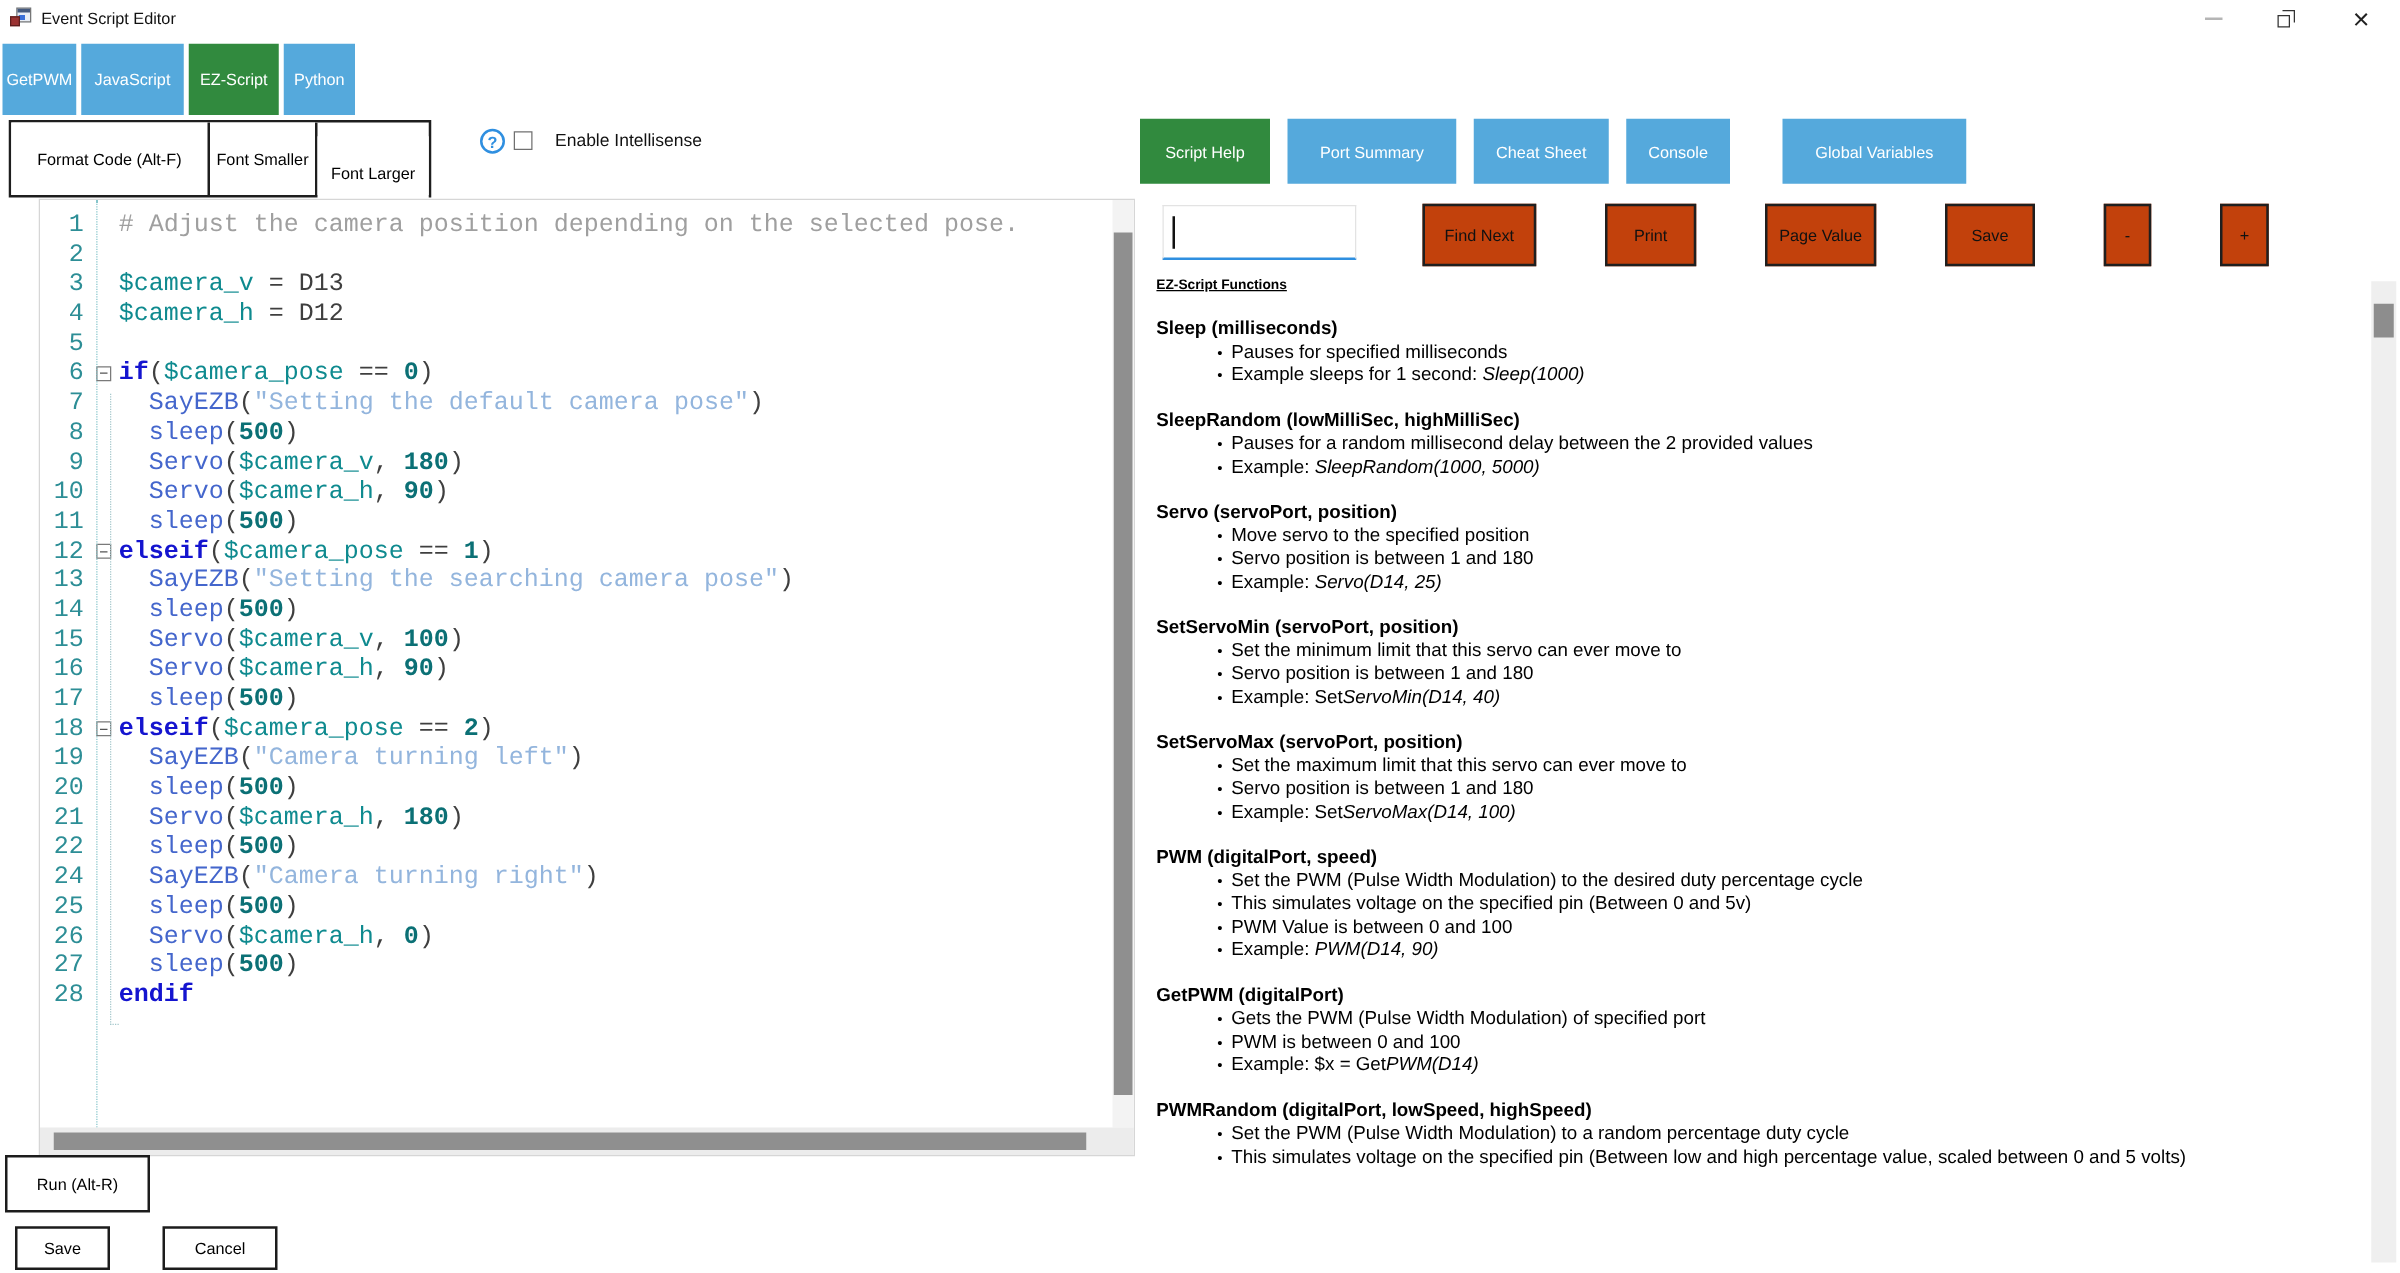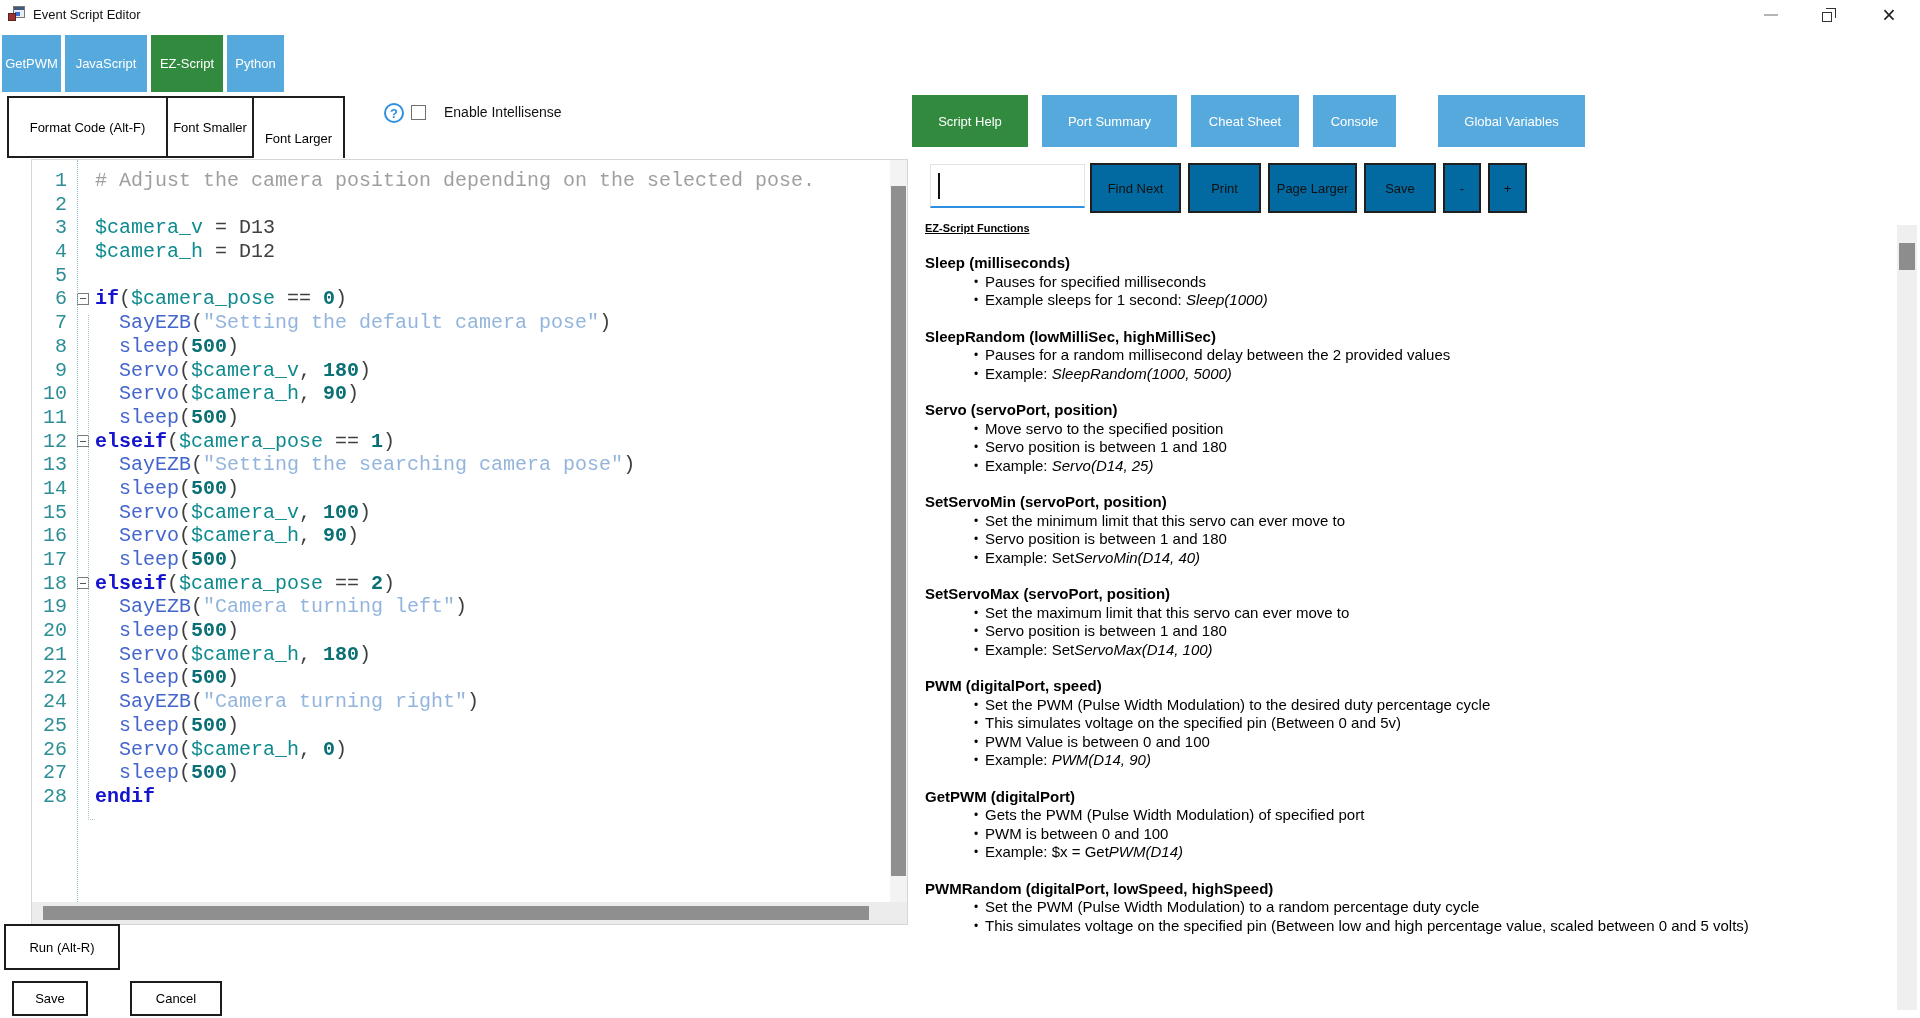--- a/index.html
+++ b/index.html
@@ -50,34 +50,34 @@
   .help-q{left:384px;top:103px;width:20px;height:20px;border-radius:50%;
     border:2px solid var(--accent);color:var(--accent);font-size:13px;font-weight:bold;
     display:flex;align-items:center;justify-content:center;background:#fff;}
   .intelli-box{left:411px;top:105px;width:15px;height:15px;border:1px solid #707070;background:#fff;}
   .intelli-label{left:444px;top:104px;font-size:14px;color:#111;}
 
   
   .helpbtns{left:912px;top:95px;display:flex;gap:14px;}
   .hbtn{height:52px;background:var(--blue);color:#fff;font-size:13px;
     display:flex;align-items:center;justify-content:center;cursor:pointer;}
-  .hbtn:nth-child(1){width:116px;} .hbtn:nth-child(2){width:135px;}
+  .hbtn:nth-child(1){width:104px;} .hbtn:nth-child(2){width:135px;}
   .hbtn:nth-child(3){width:108px;} .hbtn:nth-child(4){width:83px;}
   .hbtn:nth-child(5){width:147px;margin-left:28px;}
   .hbtn.green{background:var(--green);}
 
   
   .search-wrap{left:930px;top:164px;width:155px;height:44px;background:#fff;
     border:1px solid #e3e3e3;border-bottom:2px solid var(--accent);}
   .search-wrap input{position:absolute;left:6px;top:4px;width:140px;height:32px;
     border:none;outline:none;font-size:15px;background:transparent;}
   .caret{position:absolute;left:7px;top:8px;width:1.5px;height:26px;background:#111;}
   .findbtns{left:1090px;top:163px;display:flex;gap:7px;}
-  .fbtn{height:50px;border:2px solid #1f1f1f;background:#0369a1;font-size:13px;color:#111;
-    display:flex;align-items:center;justify-content:center;cursor:pointer;}
+  .fbtn{height:50px;border:2px solid #1f1f1f;background:#c2410c;font-size:13px;color:#111;
+    display:flex;align-items:center;justify-content:center;cursor:pointer;margin-left:48px;}
   .fbtn:nth-child(1){width:91px;} .fbtn:nth-child(2){width:73px;}
   .fbtn:nth-child(3){width:89px;} .fbtn:nth-child(4){width:72px;}
   .fbtn:nth-child(5){width:38px;} .fbtn:nth-child(6){width:39px;}
 
   
   .codepanel{left:31px;top:159px;width:877px;height:766px;border:1px solid #d6d6d6;background:#fff;}
   .codebody{position:absolute;left:0;top:0;right:17px;bottom:22px;overflow:hidden;padding-top:9px;}
   .crow{height:23.7px;line-height:23.7px;white-space:pre;
     font-family:"Liberation Mono",monospace;font-size:20px;display:flex;}
   .lnum{display:inline-block;width:40px;text-align:right;padding-right:5px;color:var(--lnum);flex:none;}
@@ -165,21 +165,21 @@
     <div class="hbtn">Global Variables</div>
   </div>
 
 <div class="abs search-wrap">
   <input value="" style="">
   <div class="caret"></div>
 </div>
 <div class="abs findbtns">
     <div class="fbtn">Find Next</div>
     <div class="fbtn">Print</div>
-    <div class="fbtn">Page Larger</div>
+    <div class="fbtn">Page Value</div>
     <div class="fbtn">Save</div>
     <div class="fbtn">-</div>
     <div class="fbtn">+</div>
   </div>
 
 <div class="abs codepanel">
   <div class="codebody">
       <div class="crow"><span class="lnum">1</span><span class="lfold"></span><span class="lcode"><span class="tok-c"># Adjust the camera position depending on the selected pose.</span></span></div>
       <div class="crow"><span class="lnum">2</span><span class="lfold"></span><span class="lcode"></span></div>
       <div class="crow"><span class="lnum">3</span><span class="lfold"></span><span class="lcode"><span class="tok-v">$camera_v</span><span class="tok-t"> = D13</span></span></div>

